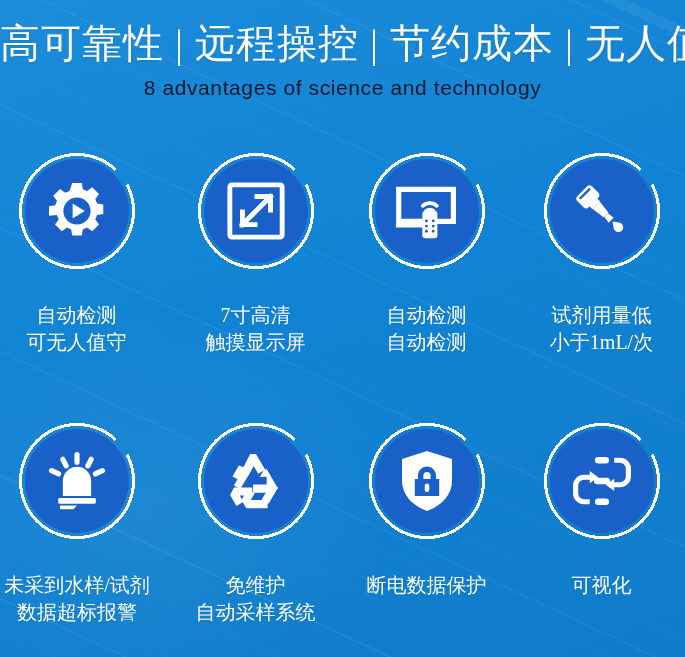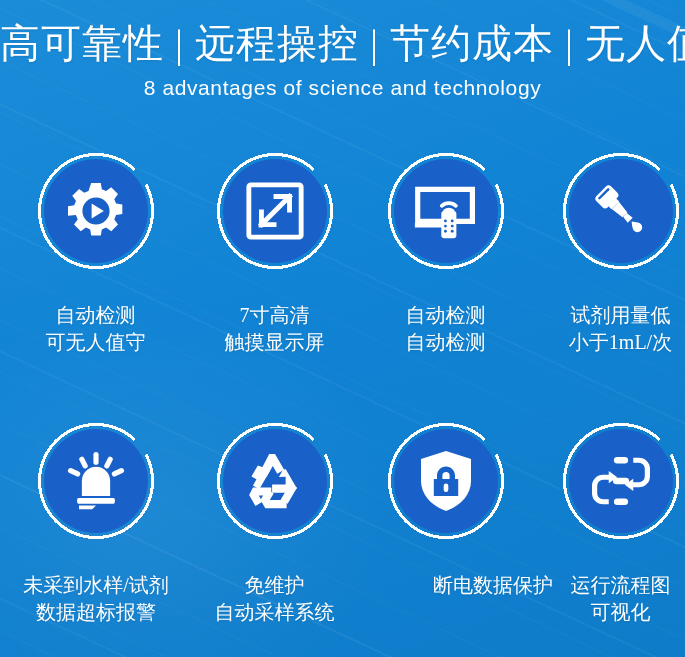--- a/index.html
+++ b/index.html
@@ -31,30 +31,30 @@
   #main-title{
     color:#ffffff;
     font-size:40px;
     line-height:1;
     letter-spacing:1px;
     padding-top:24px;
     white-space:nowrap;
     text-shadow:0 1px 2px rgba(0,0,0,.10);
   }
   #sub-title{
-    color:#ffffff;
+    color:#0f172a;
     font-family:"Liberation Sans", sans-serif;
     font-size:21px;
     letter-spacing:.6px;
     padding-top:12px;
     white-space:nowrap;
   }
 
   
-  .row{position:absolute;left:0;width:567px;height:240px;margin-left:19px;}
+  .row{position:absolute;left:0;width:567px;height:240px;}
   #row-1{top:150px;}
   #row-2{top:420px;}
   .cell{position:absolute;top:0;width:171px;height:240px;}
   .c0{left:-9px;}  .c1{left:170px;} .c2{left:341px;} .c3{left:516px;}
 
   
   .badge{
     position:relative;margin:0 auto;
     width:122px;height:122px;
   }
@@ -83,21 +83,21 @@
   .label{
     position:absolute;left:0;top:152px;width:171px;
     text-align:center;color:#ffffff;
     font-family:"Liberation Serif", serif;
     font-size:20px;line-height:1.36;
     white-space:nowrap;
     text-shadow:0 1px 2px rgba(0,0,0,.10);
   }
   .label .l2{display:block;}
   .wide{width:210px;left:-19px;}
-  .wide2{width:215px;left:-22px;text-align:right;}
+  .wide2{width:215px;left:-22px;}
 </style>
 </head>
 <body>
 
 <div id="bg-texture"></div>
 <div id="bg-glow"></div>
 
 <div id="content">
 
   <div id="header">
@@ -277,19 +277,18 @@
             <g fill="none" stroke="#ffffff" stroke-width="5.5" stroke-linecap="butt">
               <path d="M48 10h6a9 9 0 0 1 9 9v8a9 9 0 0 1-9 9h-8"></path>
               <path d="M22 54h-6a9 9 0 0 1-9-9v-8a9 9 0 0 1 9-9h8"></path>
             </g>
             <path d="M48 29.5l-9 6.5 9 6.5z" fill="#ffffff"></path>
             <path d="M22 34.5l9-6.5-9-6.5z" fill="#ffffff"></path>
           </svg>
         </div>
       </div>
       <div class="label">
-        <span>运行流程图</span>
         <span class="l2">可视化</span>
       </div>
     </div>
   </div>
 
 </div>
 
 </body></html>

